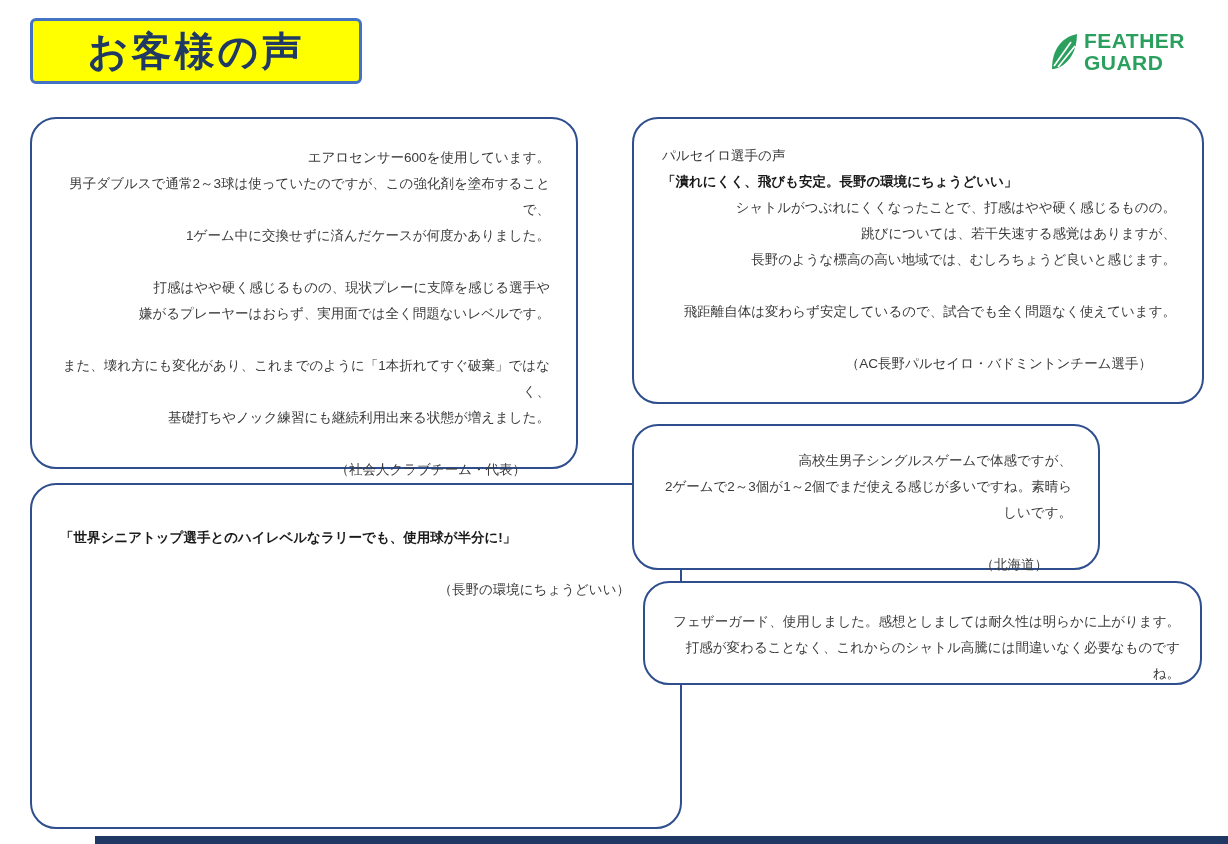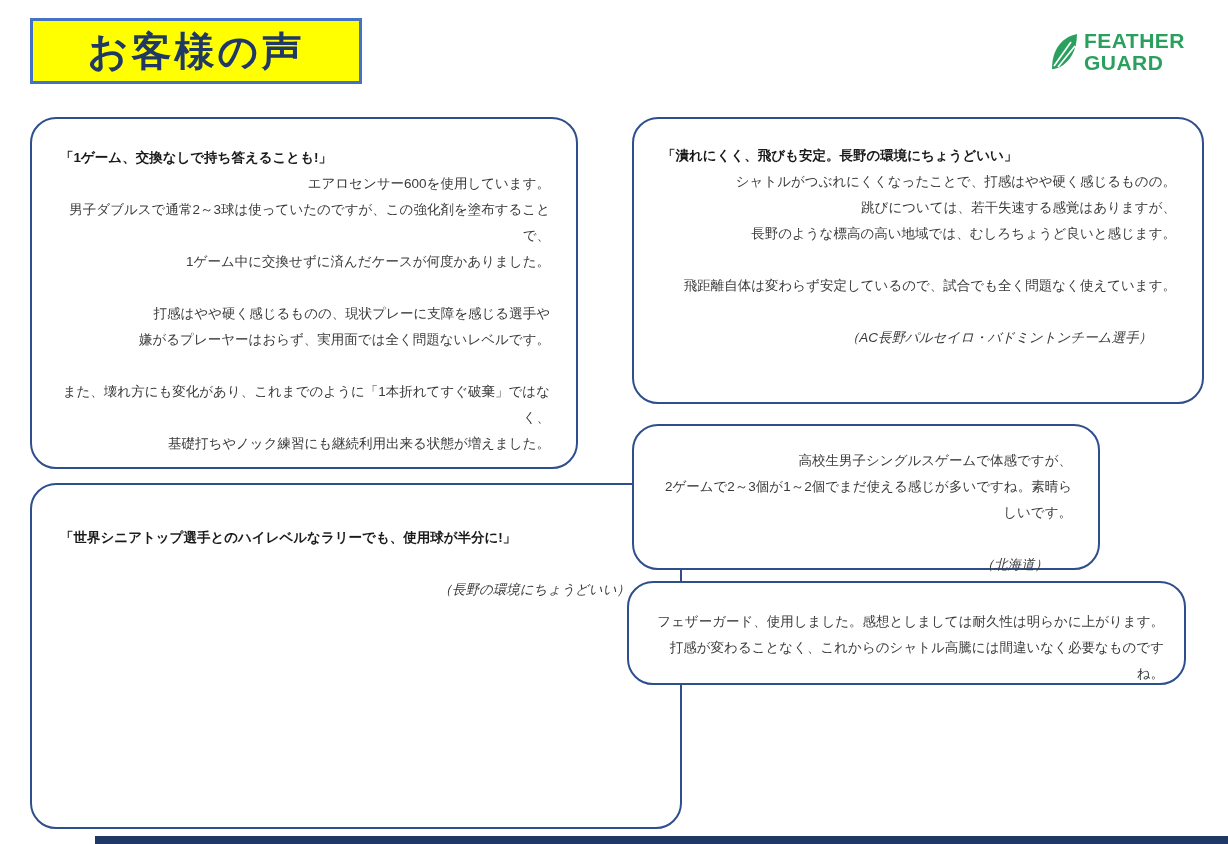--- a/index.html
+++ b/index.html
@@ -14,21 +14,21 @@
     overflow: hidden;
   }
 
   
   .title-box {
     position: absolute;
     left: 30px; top: 18px;
     width: 332px; height: 66px;
     background: #FFFF00;
     border: 3px solid #4472C4;
-    border-radius: 0;
+    border-radius: 6px;
     display: flex; align-items: center; justify-content: center;
   }
   .title-box .title-text {
     font-size: 40px;
     font-weight: bold;
     color: #1F3864;
     letter-spacing: 3px;
   }
 
   
@@ -54,27 +54,27 @@
     border: 2px solid #2E4E8E;
     border-radius: 26px;
     padding: 26px 26px 14px 28px;
     font-size: 13.5px;
     color: #3a3a3a;
     line-height: 26px;
   }
   .box .heading { font-weight: bold; color: #1a1a1a; }
   .box .subheading { color: #3a3a3a; }
   .box .body { white-space: pre-line; text-align: right; }
-  .box .attribution { text-align: right; padding-right: 24px; margin-top: 26px; font-style: italic; }
+  .box .attribution { text-align: right; padding-right: 24px; margin-top: 26px; }
 
   #box1 { left: 30px;  top: 117px; width: 548px; height: 352px; }
   #box2 { left: 30px;  top: 483px; width: 652px; height: 346px; padding-top: 40px; }
   #box3 { left: 632px; top: 117px; width: 572px; height: 287px; padding-top: 24px; }
   #box4 { left: 632px; top: 424px; width: 468px; height: 146px; padding-top: 22px; }
-  #box5 { left: 627px; top: 581px; width: 559px; height: 104px; padding-top: 26px; padding-left: 22px; padding-right: 20px; }
+  #box5 { left: 643px; top: 581px; width: 559px; height: 104px; padding-top: 26px; padding-left: 22px; padding-right: 20px; }
 
   
   .bottom-bar {
     position: absolute;
     left: 95px; right: 0; bottom: 0;
     height: 8px;
     background: #1F3864;
   }
 </style>
 </head>
@@ -93,39 +93,39 @@
         <path d="M4 33 L21 9 M8 34 L25 13" stroke="#ffffff" stroke-width="1.7" fill="none"></path>
       </svg>
     </span>
     <span class="logo-text">
       <span>FEATHER</span>
       <span>GUARD</span>
     </span>
   </div>
 
   <section class="box" id="box1">
-    <div class="heading">「1ゲーム、交換なしで持ち答えることも!」</div>
     <div class="body">エアロセンサー600を使用しています。
 男子ダブルスで通常2～3球は使っていたのですが、この強化剤を塗布することで、
 1ゲーム中に交換せずに済んだケースが何度かありました。
 
 打感はやや硬く感じるものの、現状プレーに支障を感じる選手や
 嫌がるプレーヤーはおらず、実用面では全く問題ないレベルです。
 
 また、壊れ方にも変化があり、これまでのように「1本折れてすぐ破棄」ではなく、
 基礎打ちやノック練習にも継続利用出来る状態が増えました。</div>
     <div class="attribution">（社会人クラブチーム・代表）</div>
   </section>
 
   <section class="box" id="box2">
     <div class="heading">「世界シニアトップ選手とのハイレベルなラリーでも、使用球が半分に!」</div>
     <div class="attribution">（長野の環境にちょうどいい）</div>
   </section>
 
   <section class="box" id="box3">
+    <div class="subheading">パルセイロ選手の声</div>
     <div class="heading">「潰れにくく、飛びも安定。長野の環境にちょうどいい」</div>
     <div class="body">シャトルがつぶれにくくなったことで、打感はやや硬く感じるものの。
 跳びについては、若干失速する感覚はありますが、
 長野のような標高の高い地域では、むしろちょうど良いと感じます。
 
 飛距離自体は変わらず安定しているので、試合でも全く問題なく使えています。</div>
     <div class="attribution">（AC長野パルセイロ・バドミントンチーム選手）</div>
   </section>
 
   <section class="box" id="box4">

